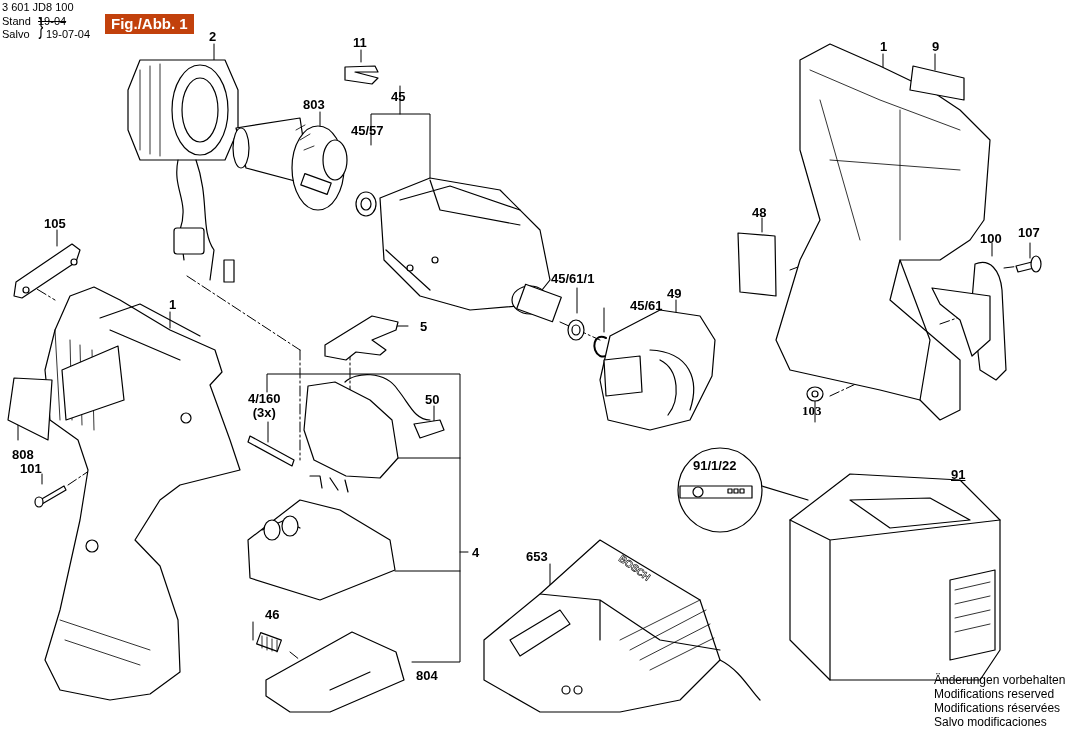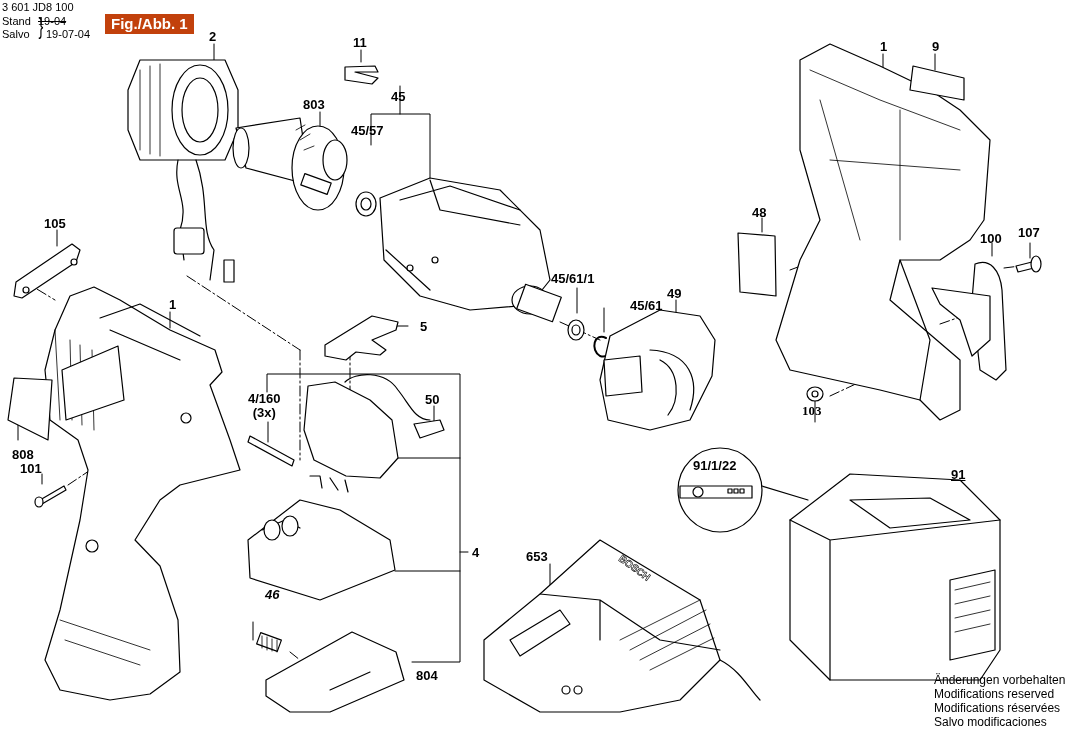--- a/index.html
+++ b/index.html
@@ -238,21 +238,21 @@
 <div class="lbl" style="left:420px;top:320px;">5</div>
 <div class="lbl" style="left:551px;top:272px;">45/61/1</div>
 <div class="lbl" style="left:586px;top:299px;margin-left:44px;">45/61</div>
 <div class="lbl" style="left:667px;top:287px;">49</div>
 <div class="lbl" style="left:248px;top:392px;text-align:center;">4/160<br>(3x)</div>
 <div class="lbl" style="left:425px;top:393px;">50</div>
 <div class="lbl" style="left:12px;top:448px;">808</div>
 <div class="lbl" style="left:20px;top:462px;">101</div>
 <div class="lbl" style="left:472px;top:546px;">4</div>
 <div class="lbl" style="left:526px;top:550px;">653</div>
-<div class="lbl" style="left:265px;top:588px;font-style:italic;">46</div>
+<div class="lbl" style="left:265px;top:608px;">46</div>
 <div class="lbl" style="left:416px;top:669px;">804</div>
 <div class="lbl" style="left:880px;top:40px;">1</div>
 <div class="lbl" style="left:932px;top:40px;">9</div>
 <div class="lbl" style="left:752px;top:206px;">48</div>
 <div class="lbl" style="left:980px;top:232px;">100</div>
 <div class="lbl" style="left:1018px;top:226px;">107</div>
 <div class="lbl" style="left:802px;top:404px;font-family:Liberation Serif, serif;">103</div>
 <div class="lbl" style="left:693px;top:459px;">91/1/22</div>
 <div class="lbl" style="left:951px;top:468px;text-decoration:underline;">91</div>
 

